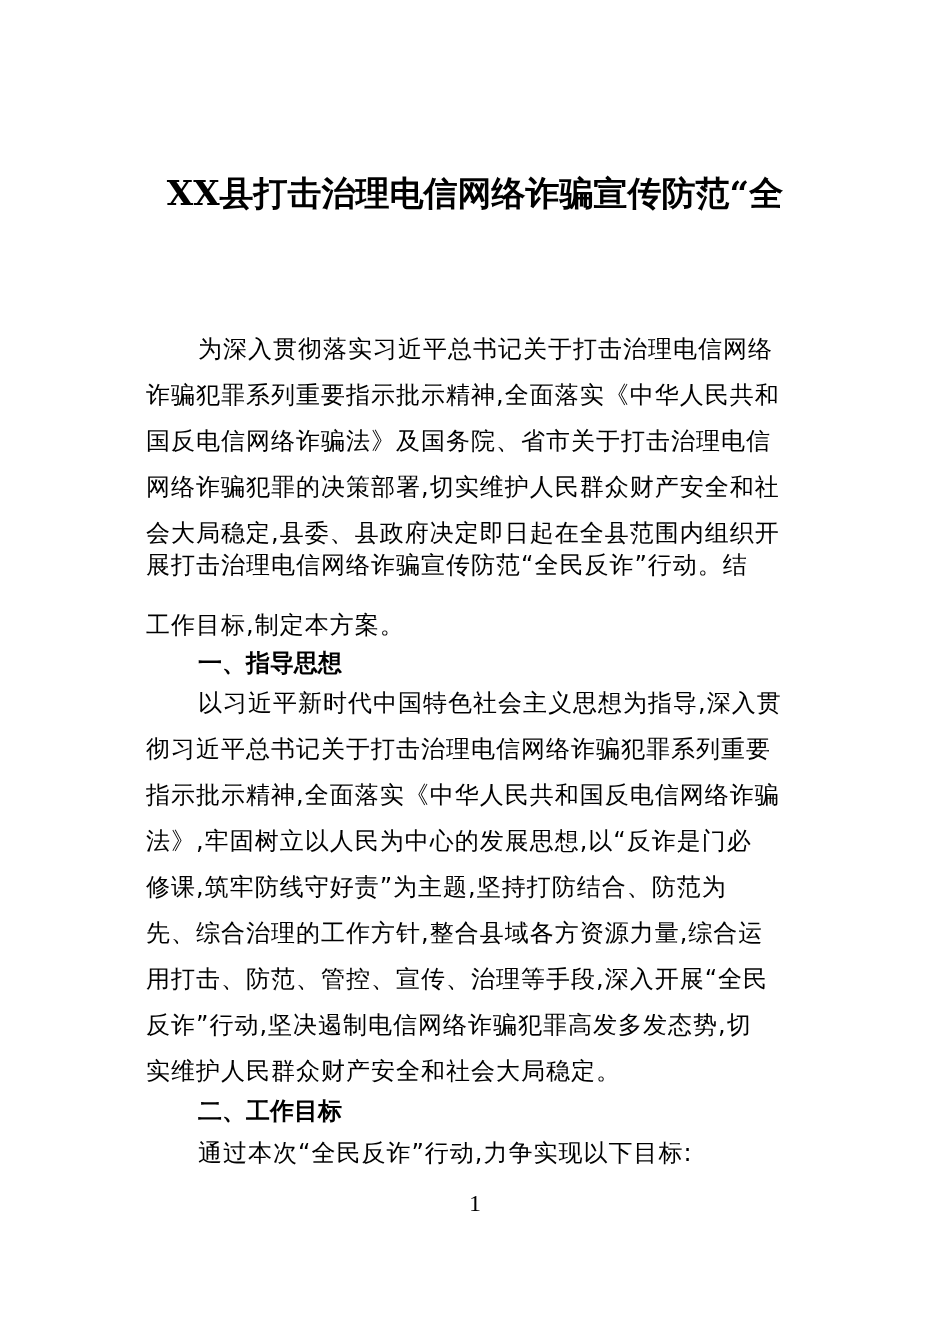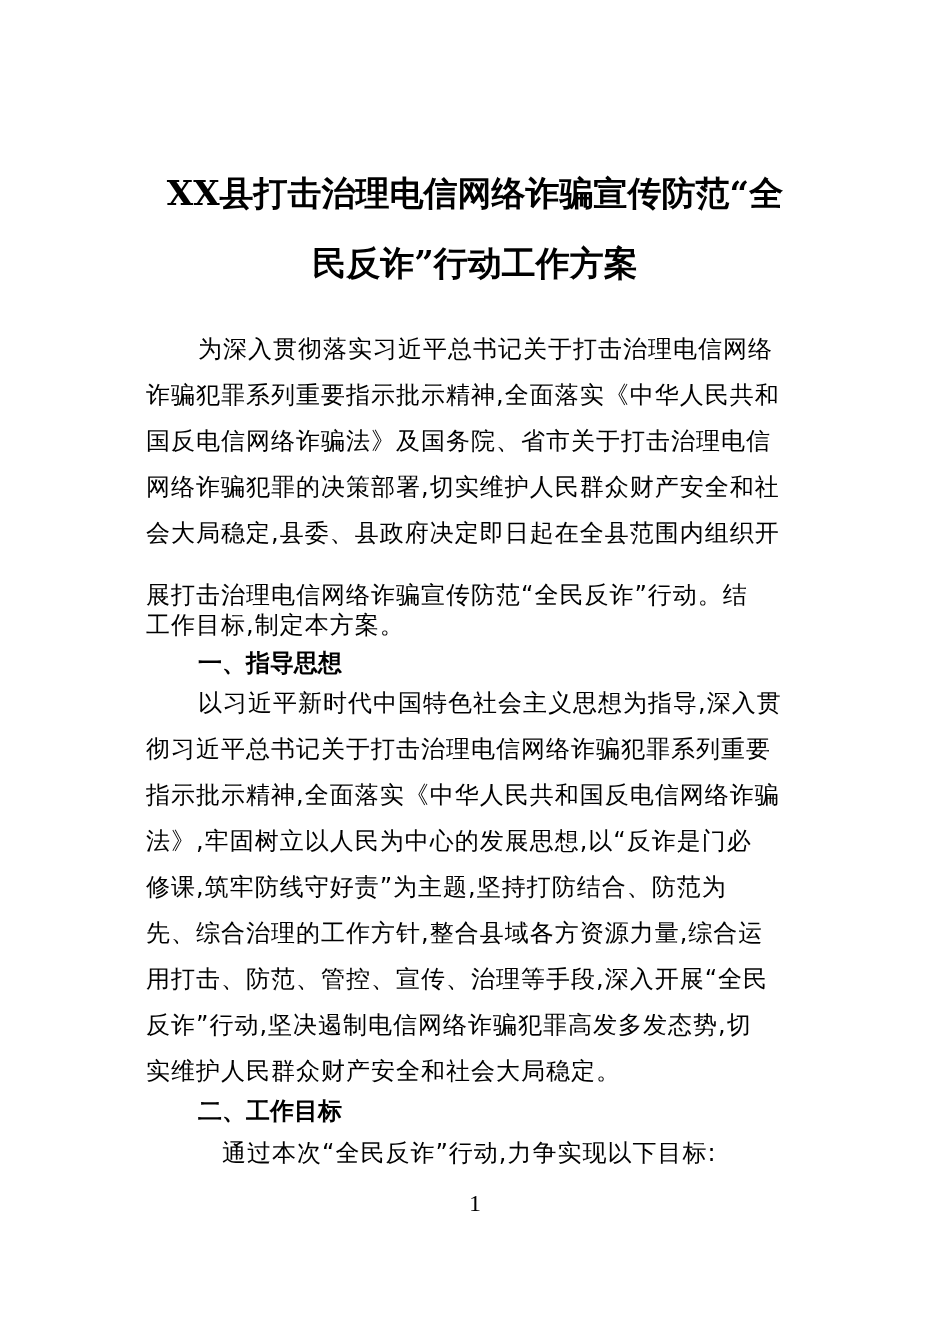--- a/index.html
+++ b/index.html
@@ -69,44 +69,43 @@
       line-height: 30px;
     }
   </style>
 </head>
 <body>
 
 <div class="page">
 
   <div class="title">
     <span class="line">XX县打击治理电信网络诈骗宣传防范“全</span>
-    <span class="line">民反诈”行动工作方案</span>
   </div>
 
   <div class="body-lines">
 
     <div class="ln indent" style="top:0px;text-align:right;">为深入贯彻落实习近平总书记关于打击治理电信网络</div>
     <div class="ln" style="top:46px;">诈骗犯罪系列重要指示批示精神,全面落实《中华人民共和</div>
     <div class="ln" style="top:92px;">国反电信网络诈骗法》及国务院、省市关于打击治理电信</div>
     <div class="ln" style="top:138px;">网络诈骗犯罪的决策部署,切实维护人民群众财产安全和社</div>
     <div class="ln" style="top:184px;">会大局稳定,县委、县政府决定即日起在全县范围内组织开</div>
-    <div class="ln" style="top:246px;">展打击治理电信网络诈骗宣传防范“全民反诈”行动。结</div>
+    <div class="ln" style="top:216px;">展打击治理电信网络诈骗宣传防范“全民反诈”行动。结</div>
     <div class="ln" style="top:276px;">工作目标,制定本方案。</div>
 
     <div class="ln heading" style="top:314px;">一、指导思想</div>
 
     <div class="ln indent" style="top:354px;">以习近平新时代中国特色社会主义思想为指导,深入贯</div>
     <div class="ln" style="top:400px;">彻习近平总书记关于打击治理电信网络诈骗犯罪系列重要</div>
     <div class="ln" style="top:446px;">指示批示精神,全面落实《中华人民共和国反电信网络诈骗</div>
     <div class="ln" style="top:492px;">法》,牢固树立以人民为中心的发展思想,以“反诈是门必</div>
     <div class="ln" style="top:538px;">修课,筑牢防线守好责”为主题,坚持打防结合、防范为</div>
     <div class="ln" style="top:584px;">先、综合治理的工作方针,整合县域各方资源力量,综合运</div>
     <div class="ln" style="top:630px;text-align:center;">用打击、防范、管控、宣传、治理等手段,深入开展“全民</div>
     <div class="ln" style="top:676px;">反诈”行动,坚决遏制电信网络诈骗犯罪高发多发态势,切</div>
     <div class="ln" style="top:722px;">实维护人民群众财产安全和社会大局稳定。</div>
 
     <div class="ln heading" style="top:762px;">二、工作目标</div>
 
-    <div class="ln indent" style="top:804px;margin-left:24px;">通过本次“全民反诈”行动,力争实现以下目标:</div>
+    <div class="ln indent" style="top:804px;">通过本次“全民反诈”行动,力争实现以下目标:</div>
   </div>
 
   <div class="page-number">1</div>
 </div>
 
 </body></html>

